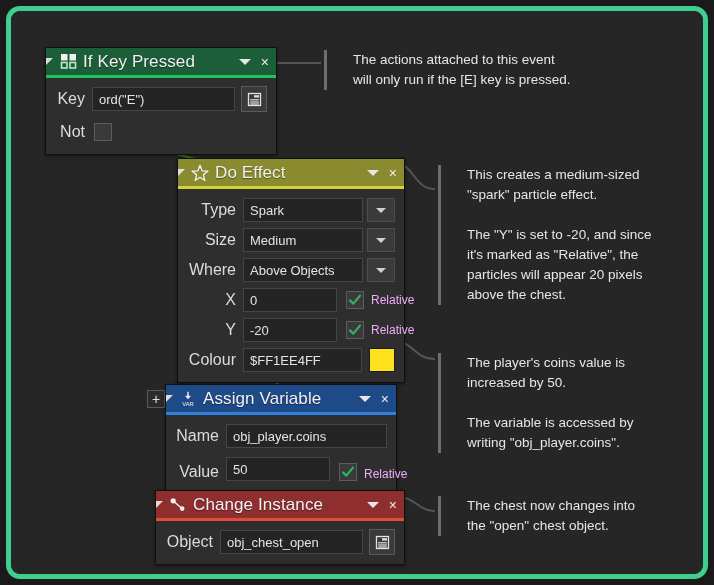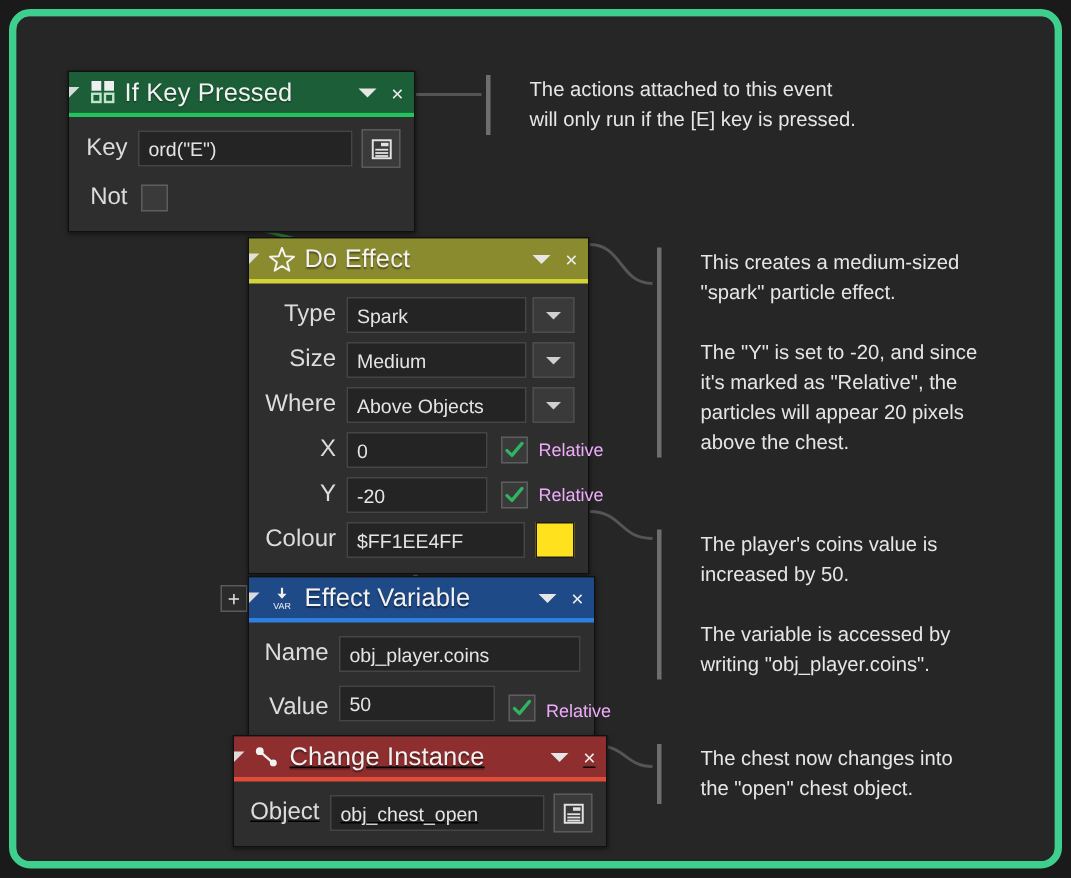--- a/index.html
+++ b/index.html
@@ -264,21 +264,21 @@
             </svg>
           </span>
         </div>
         <div class="row" style="margin-top:9px;">
           <span class="lbl" style="width:30px;">Not</span>
           <span class="chk plain" style="margin-left:2px;"></span>
         </div>
       </div>
     </div>
 
-    <div class="block blk-effect" style="left:154px; top:147px; width:228px;">
+    <div class="block blk-effect" style="left:166px; top:147px; width:228px;">
       <div class="titlebar">
         <span class="tri"></span>
         <span class="ticon">
           <svg width="18" height="18" viewBox="0 0 18 18">
             <path d="M9 1.3 L11.1 6.8 L17 7.1 L12.4 10.8 L13.9 16.5 L9 13.3 L4.1 16.5 L5.6 10.8 L1 7.1 L6.9 6.8 Z" fill="none" stroke="#f4f4f4" stroke-width="1.3" stroke-linejoin="round"></path>
           </svg>
         </span>
         <span class="ttext">Do Effect</span>
         <span class="caret"></span>
         <span class="xbtn">×</span>
@@ -346,21 +346,21 @@
     <div class="block blk-var" style="left:154px; top:373px; width:232px;">
       <div class="titlebar">
         <span class="tri"></span>
         <span class="ticon">
           <svg width="20" height="18" viewBox="0 0 20 18">
             <path d="M10 1 L10 7.2" stroke="#f0f0f0" stroke-width="1.6"></path>
             <path d="M6.6 5.4 L10 9.2 L13.4 5.4 Z" fill="#f0f0f0"></path>
             <text x="10" y="16.6" font-family="'Liberation Sans',sans-serif" font-size="6.6" fill="#f0f0f0" text-anchor="middle">VAR</text>
           </svg>
         </span>
-        <span class="ttext">Effect Variable</span>
+        <span class="ttext">Assign Variable</span>
         <span class="caret"></span>
         <span class="xbtn">×</span>
       </div>
       <div class="accent"></div>
       <div class="body">
         <div class="row">
           <span class="lbl" style="width:44px;">Name</span>
           <span class="field">obj_player.coins</span>
         </div>
         <div class="row" style="margin-top:9px;align-items:flex-end;">
@@ -369,21 +369,21 @@
           <span class="chk">
             <svg width="14" height="14" viewBox="0 0 14 14">
                 <path d="M2 7.4 L5.3 10.6 L12 2.6" stroke="#2fb560" stroke-width="2.2" fill="none" stroke-linecap="round" stroke-linejoin="round"></path>
               </svg>
           </span>
           <span class="reltext">Relative</span>
         </div>
       </div>
     </div>
 
-    <div class="block blk-inst" style="left:144px; top:479px; width:250px;text-decoration:underline;">
+    <div class="block blk-inst" style="left:144px; top:479px; width:250px;">
       <div class="titlebar">
         <span class="tri"></span>
         <span class="ticon">
           <svg width="18" height="18" viewBox="0 0 18 18">
             <line x1="4.6" y1="5.2" x2="12.6" y2="12.2" stroke="#f2f2f2" stroke-width="1.5"></line>
             <circle cx="4.2" cy="4.8" r="2.6" fill="#f2f2f2"></circle>
             <circle cx="13.2" cy="12.6" r="2.3" fill="#f2f2f2"></circle>
           </svg>
         </span>
         <span class="ttext">Change Instance</span>

